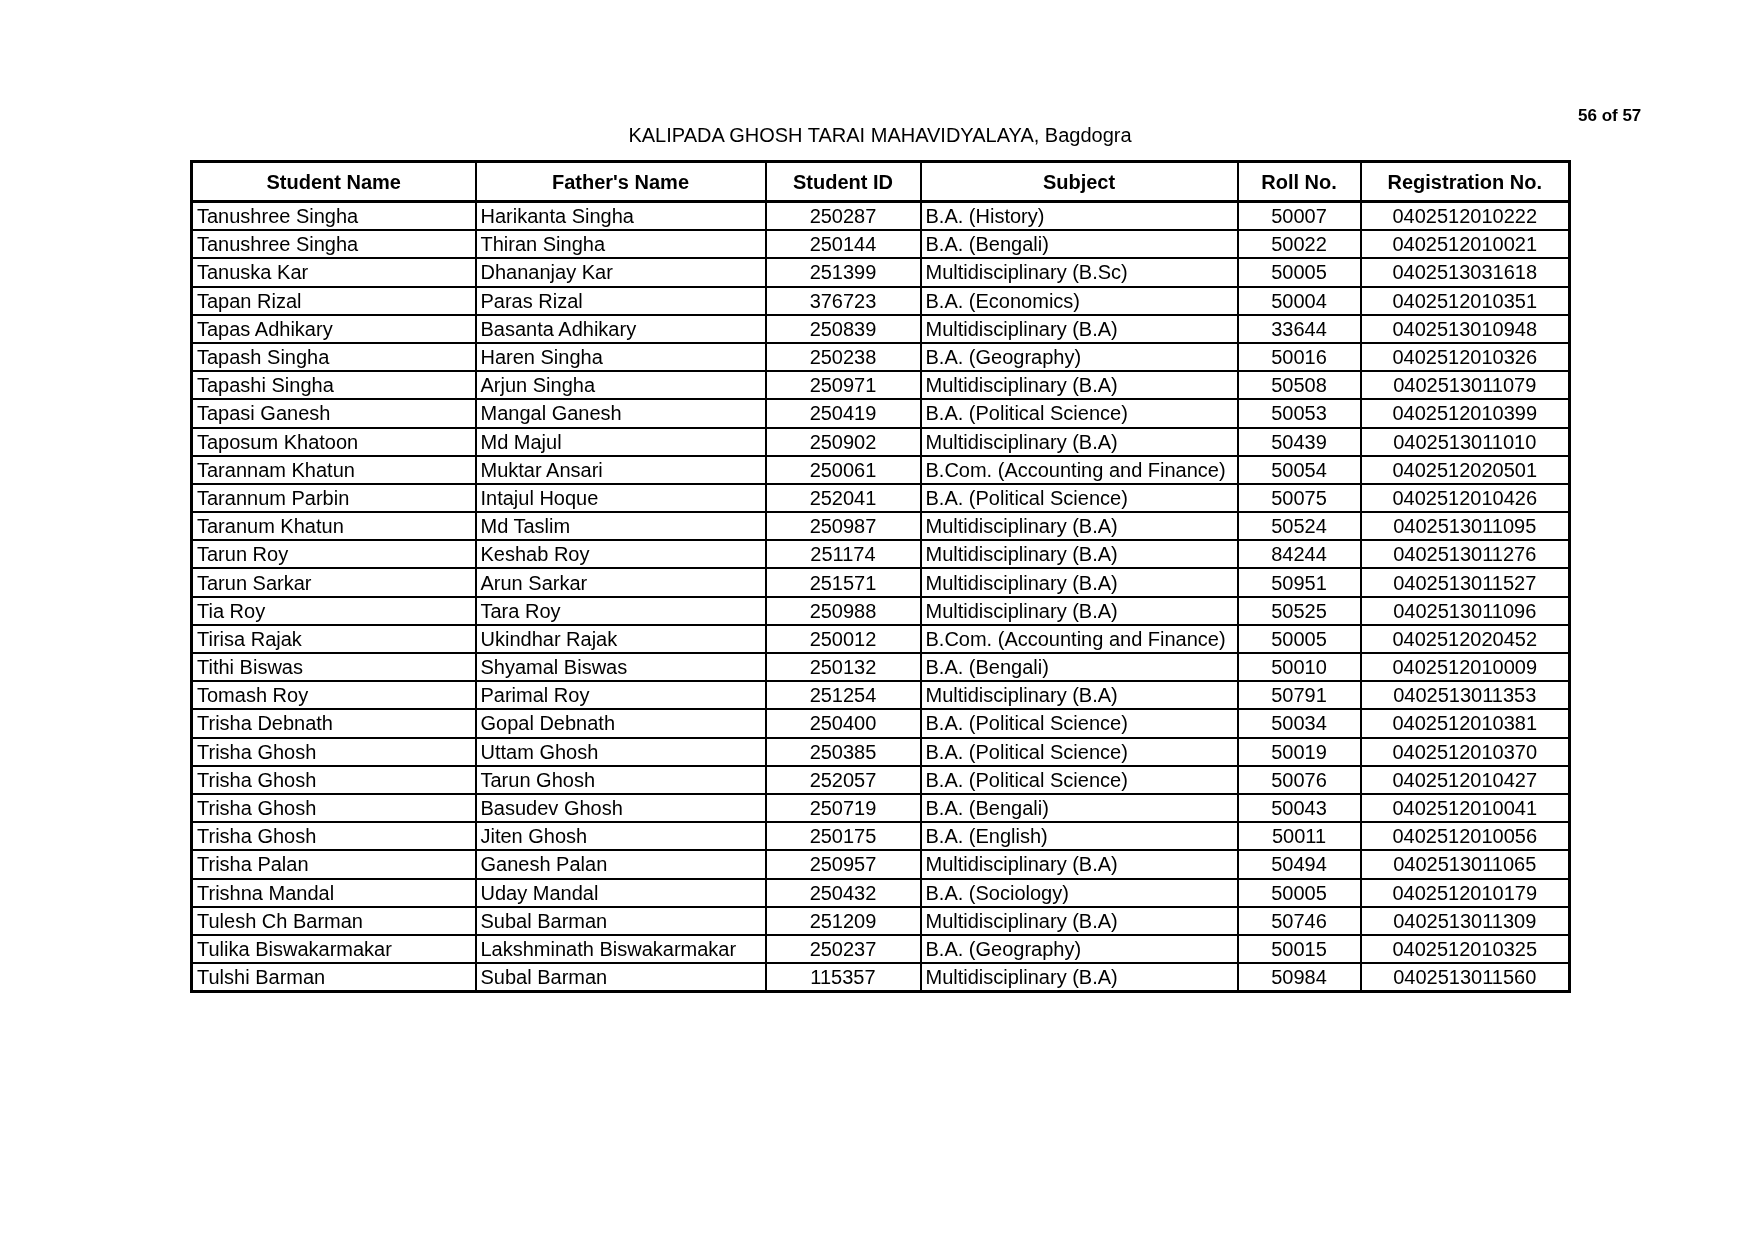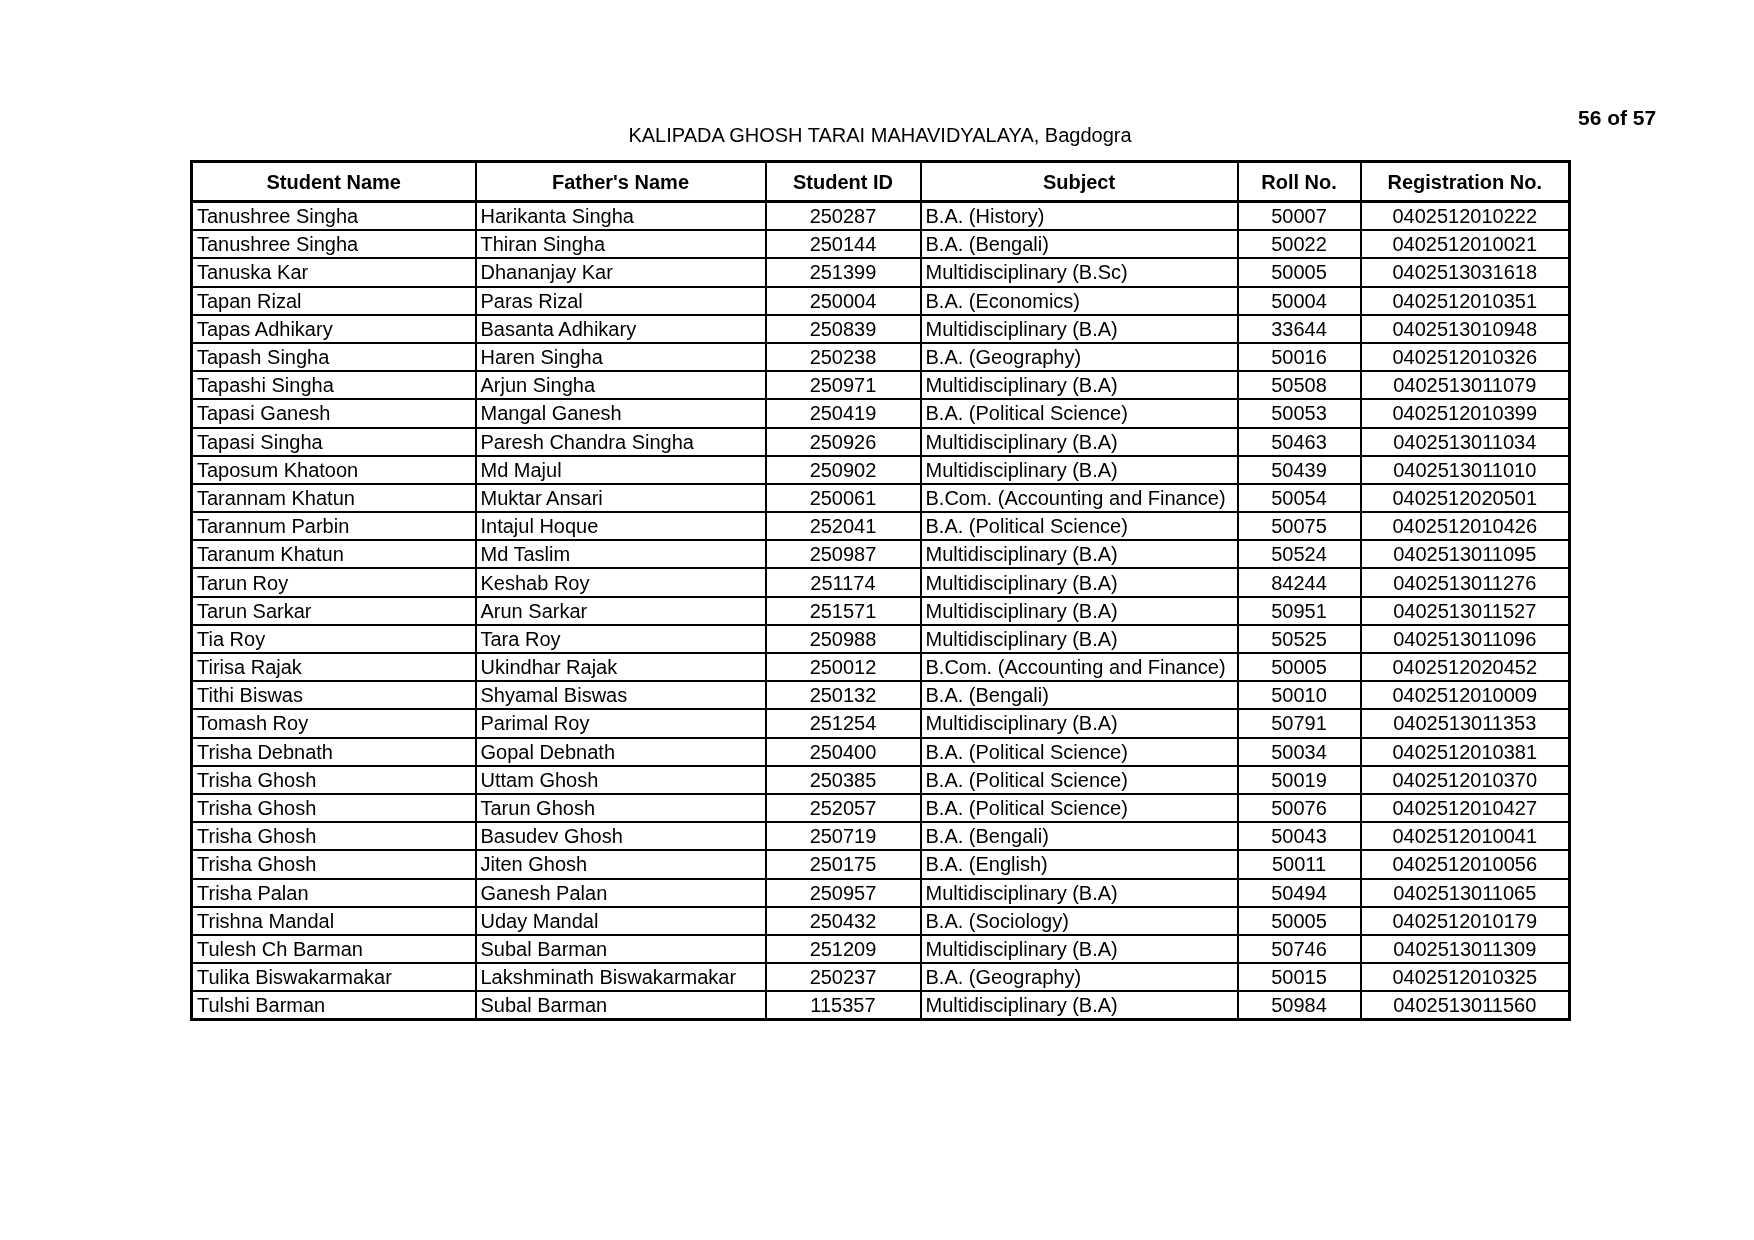--- a/index.html
+++ b/index.html
@@ -2,21 +2,21 @@
 <html><head>
 <meta charset="utf-8">
 <style>
   html, body { margin: 0; padding: 0; background: #ffffff; }
   body {
     width: 1754px; height: 1240px; position: relative; overflow: hidden;
     font-family: "Liberation Sans", "DejaVu Sans", sans-serif; color: #000;
   }
   .page-label {
     position: absolute; left: 1578px; top: 106px;
-    font-size: 21px; font-weight: bold; letter-spacing: 0px;
+    font-size: 17px; font-weight: bold; letter-spacing: 0px;
   }
   .doc-title {
     position: absolute; left: 0; width: 1760px; top: 124px;
     text-align: center; font-size: 20px;
   }
   table.roster {
     position: absolute; left: 190px; top: 160px;
     border-collapse: collapse; table-layout: fixed;
     font-size: 20px;
   }
@@ -84,21 +84,21 @@
         <td class="l">Tanuska Kar</td>
         <td class="l">Dhananjay Kar</td>
         <td class="c">251399</td>
         <td class="l">Multidisciplinary (B.Sc)</td>
         <td class="c">50005</td>
         <td class="c">0402513031618</td>
       </tr>
       <tr>
         <td class="l">Tapan Rizal</td>
         <td class="l">Paras Rizal</td>
-        <td class="c">250004</td>
+        <td class="c">376723</td>
         <td class="l">B.A. (Economics)</td>
         <td class="c">50004</td>
         <td class="c">0402512010351</td>
       </tr>
       <tr>
         <td class="l">Tapas Adhikary</td>
         <td class="l">Basanta Adhikary</td>
         <td class="c">250839</td>
         <td class="l">Multidisciplinary (B.A)</td>
         <td class="c">33644</td>
@@ -122,28 +122,20 @@
       </tr>
       <tr>
         <td class="l">Tapasi Ganesh</td>
         <td class="l">Mangal Ganesh</td>
         <td class="c">250419</td>
         <td class="l">B.A. (Political Science)</td>
         <td class="c">50053</td>
         <td class="c">0402512010399</td>
       </tr>
       <tr>
-        <td class="l">Tapasi Singha</td>
-        <td class="l">Paresh Chandra Singha</td>
-        <td class="c">250926</td>
-        <td class="l">Multidisciplinary (B.A)</td>
-        <td class="c">50463</td>
-        <td class="c">0402513011034</td>
-      </tr>
-      <tr>
         <td class="l">Taposum Khatoon</td>
         <td class="l">Md Majul</td>
         <td class="c">250902</td>
         <td class="l">Multidisciplinary (B.A)</td>
         <td class="c">50439</td>
         <td class="c">0402513011010</td>
       </tr>
       <tr>
         <td class="l">Tarannam Khatun</td>
         <td class="l">Muktar Ansari</td>

